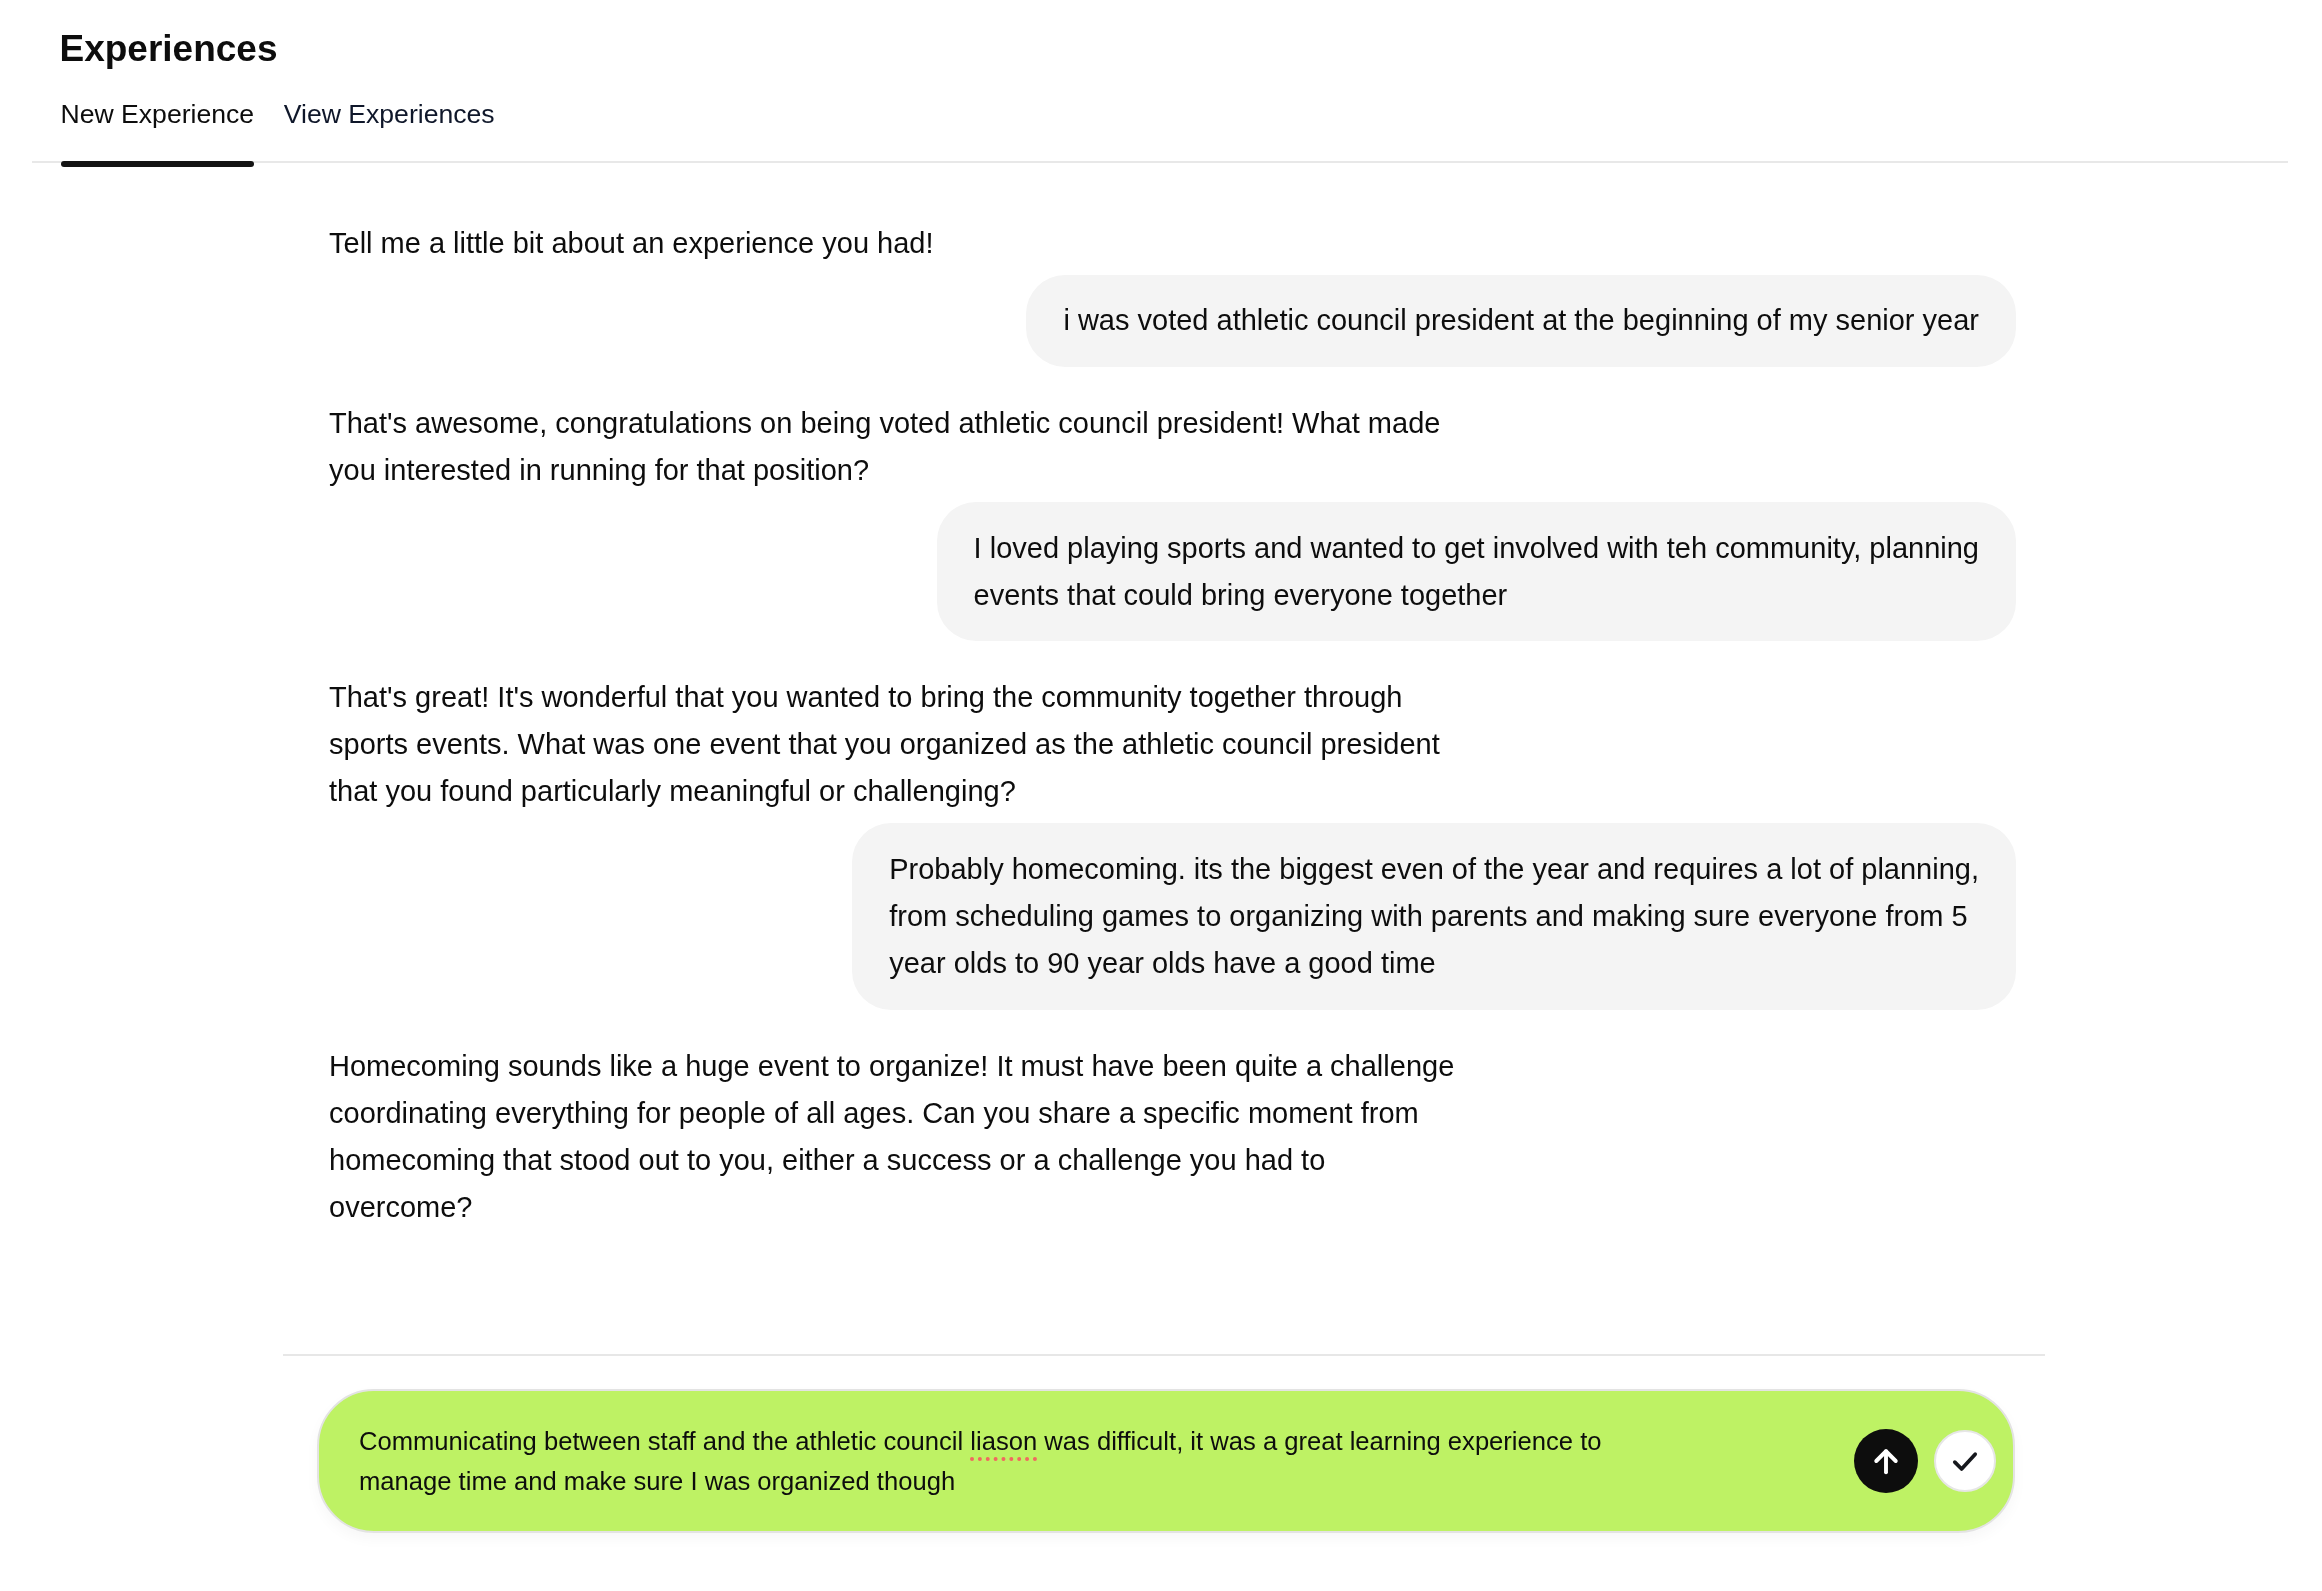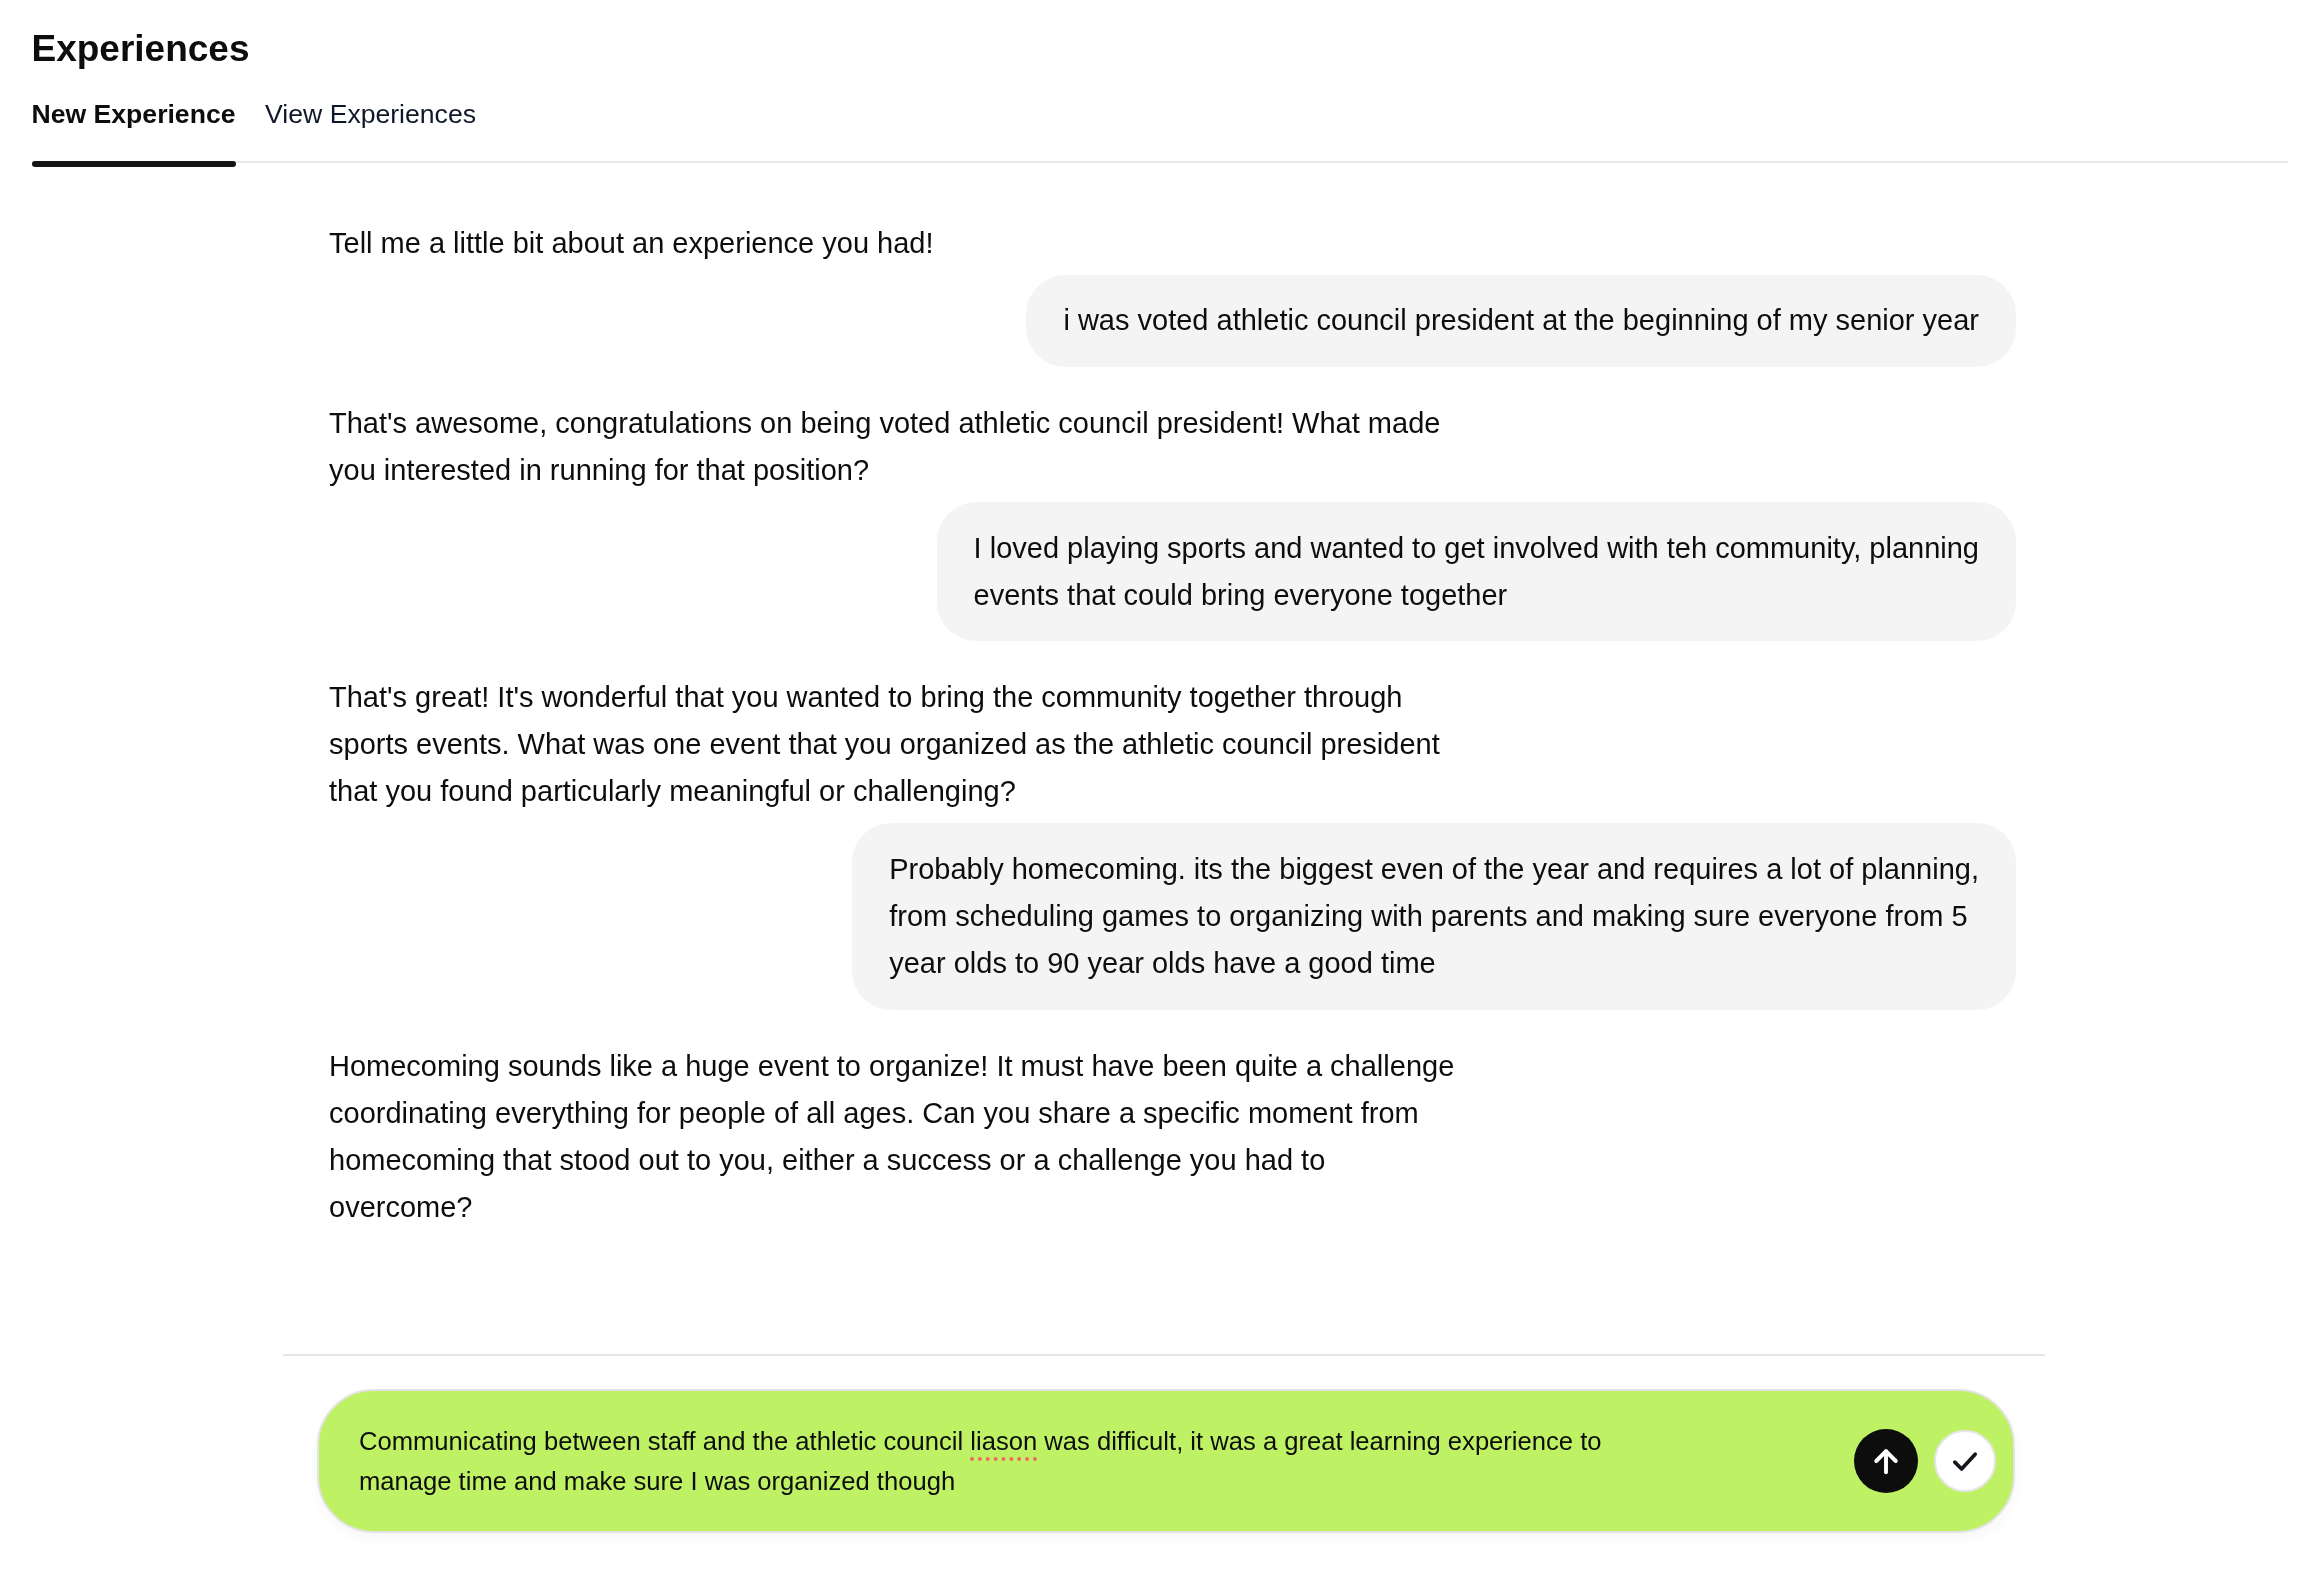--- a/index.html
+++ b/index.html
@@ -14,38 +14,39 @@
     color: #0d0d0d;
   }
 
   
   .header { margin: 25.6px 35px 0 31.5px; flex: 0 0 auto; }
   .page-title {
     font-size: 37px;
     font-weight: 700;
     line-height: 45px;
     color: #0d0d0d;
+    margin-left: 28px;
   }
   .tabs {
     display: flex;
     gap: 29.6px;
     margin-top: 27.6px;
     border-bottom: 2px solid #e8e8e8;
   }
   .tab {
     position: relative;
     background: none;
     border: none;
     font-family: inherit;
     font-size: 26.6px;
     line-height: 33px;
     padding: 0 0 29.6px 0;
     cursor: pointer;
   }
-  .tab--active { color: #0d0d0d; font-weight: 700; }
+  .tab--active { color: #0d0d0d; font-weight: 400; margin-left: 29px; }
   .tab--inactive { color: #0f172a; font-weight: 400; }
   .tab-underline {
     position: absolute;
     left: 0; right: 0; bottom: -5.9px;
     height: 5.9px;
     background: #141414;
     border-radius: 3px;
   }
 
   

